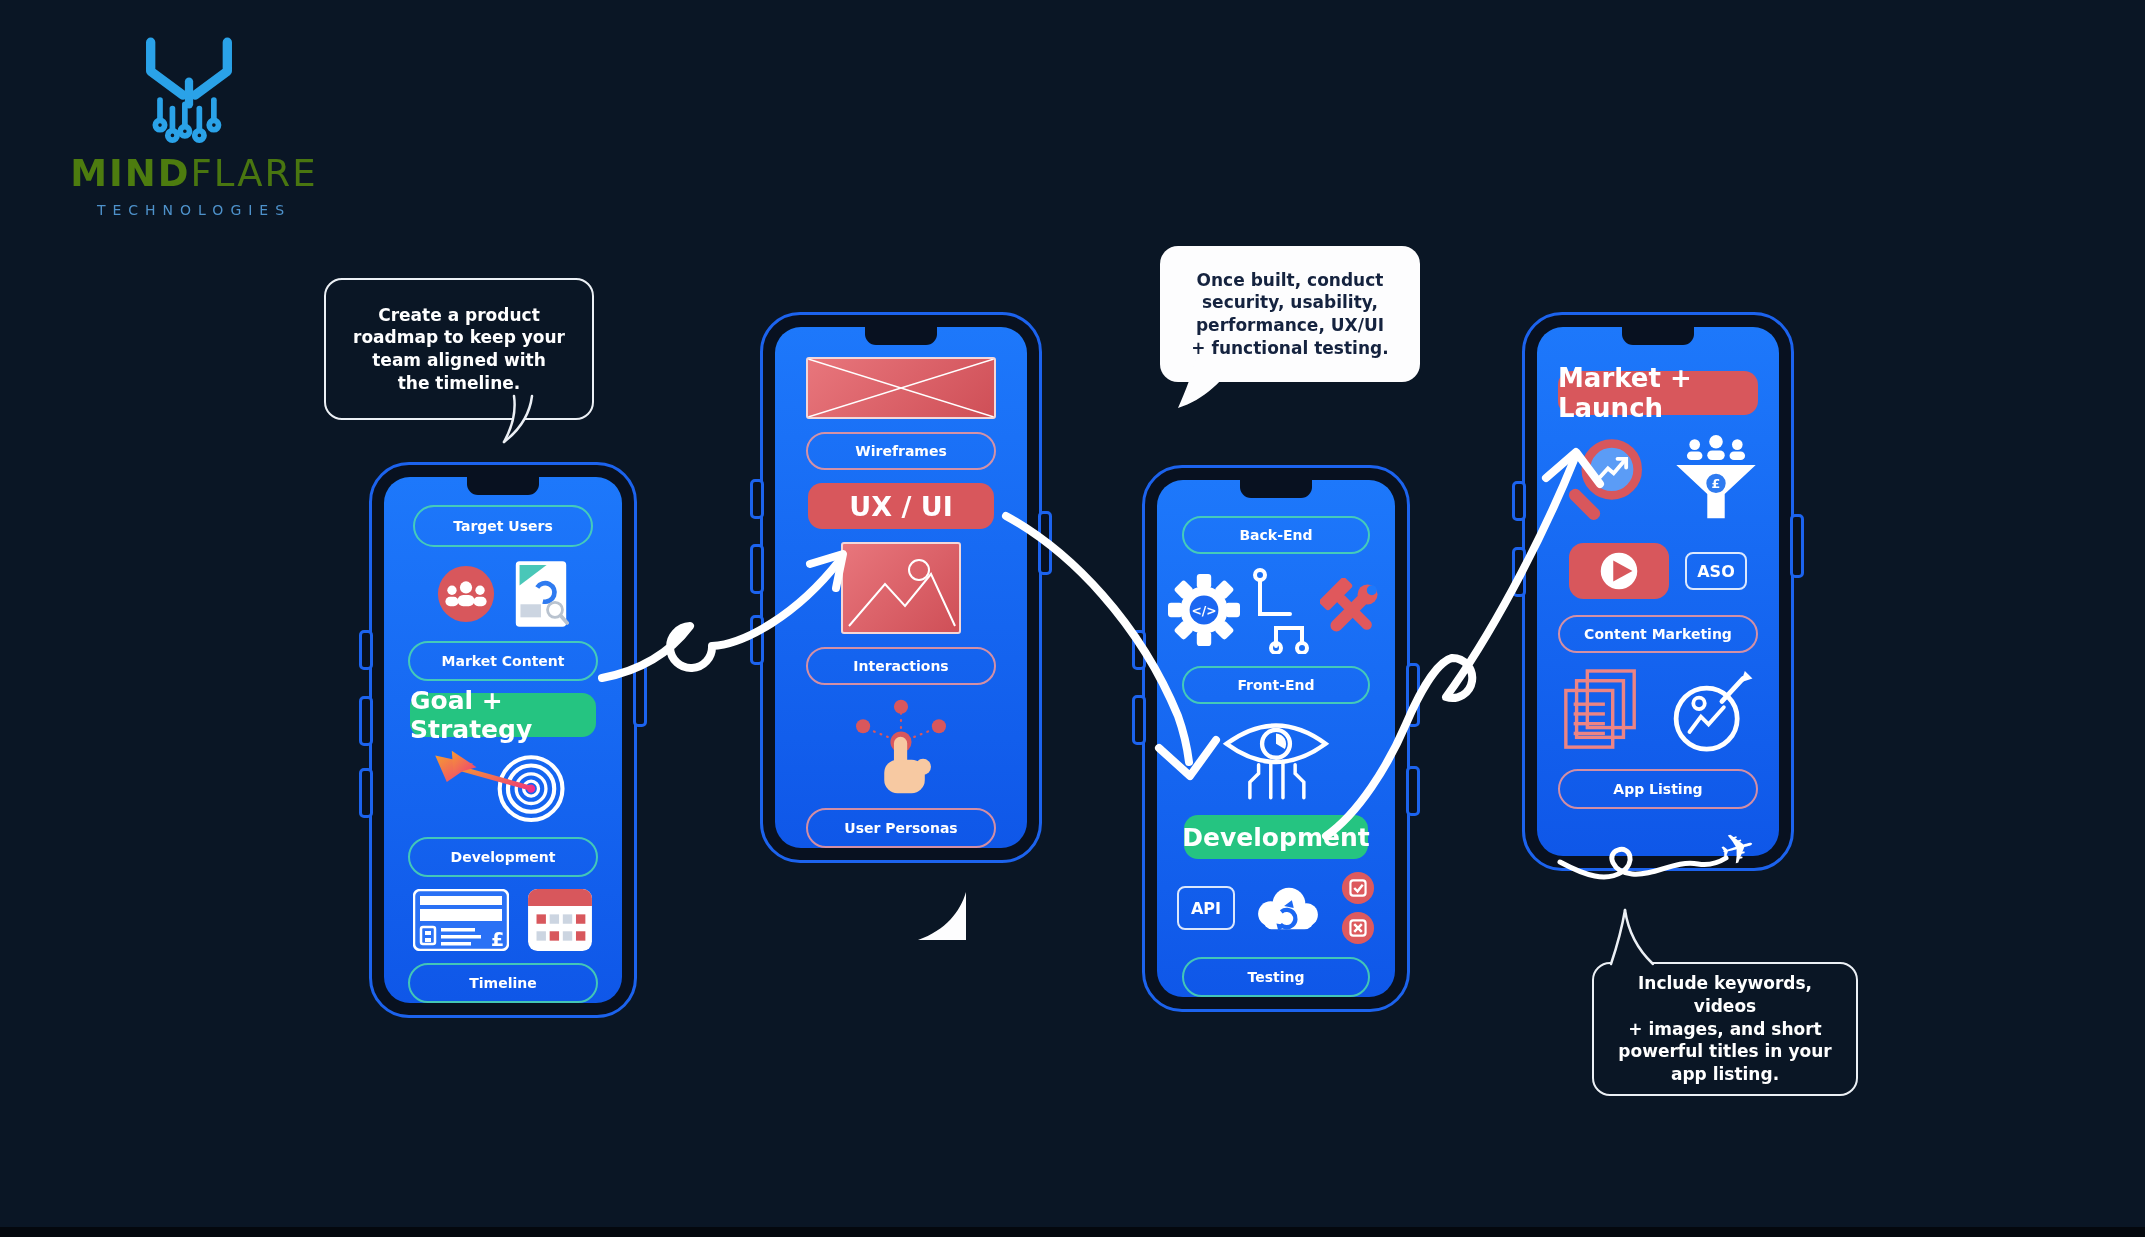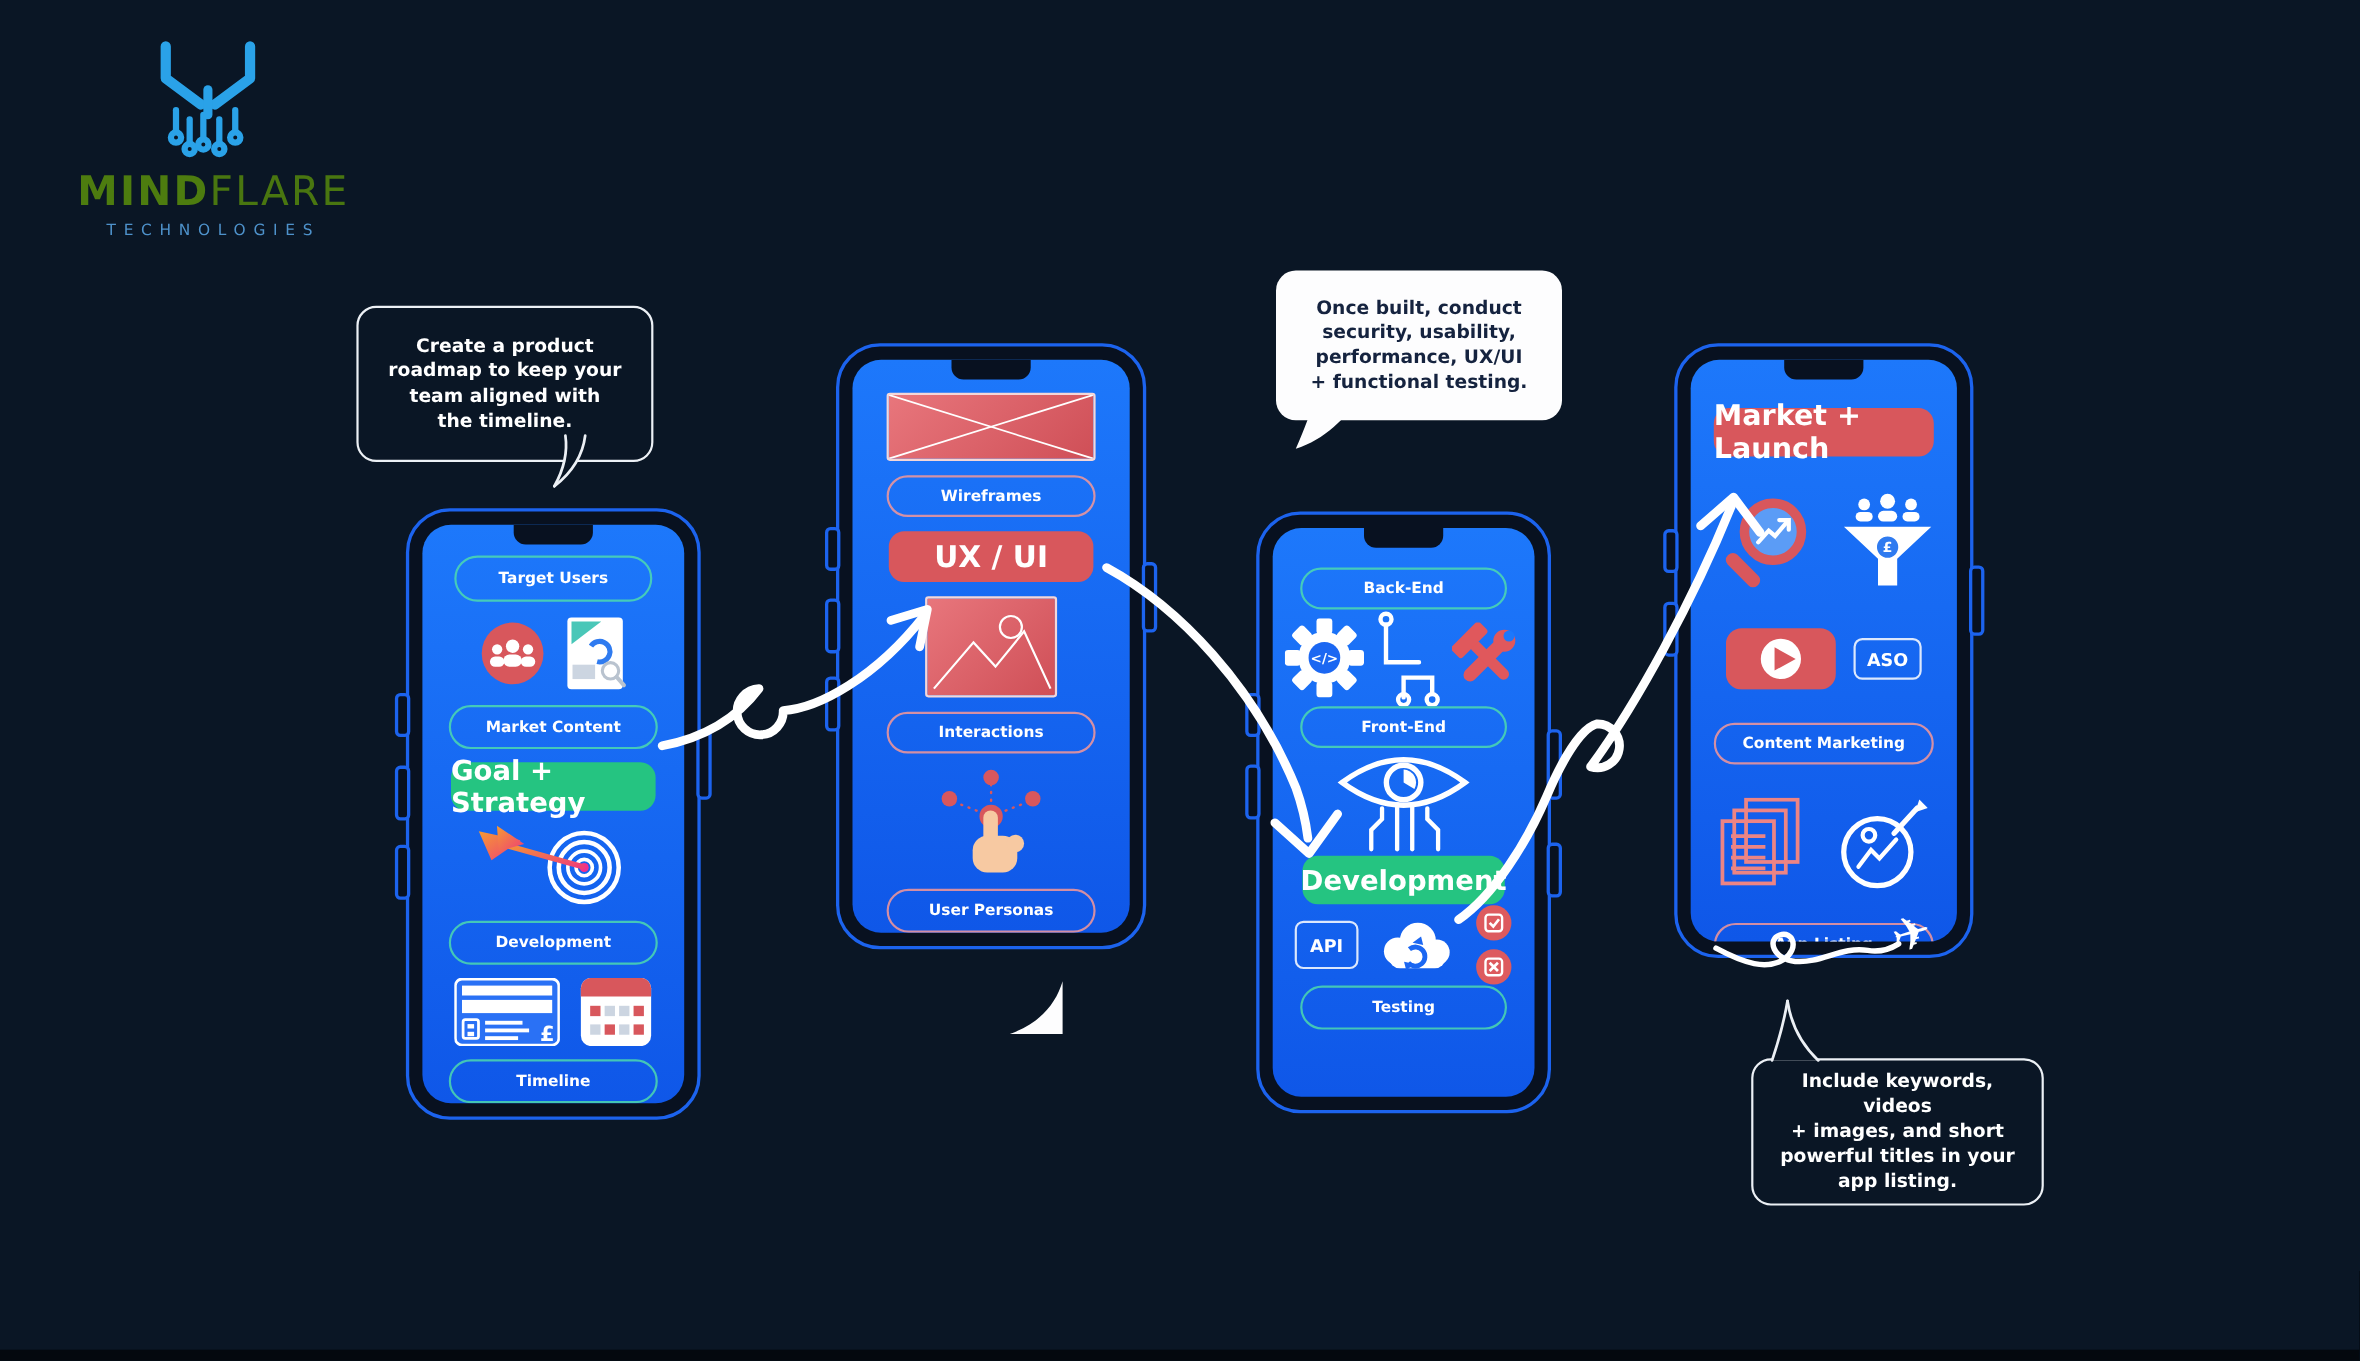--- a/index.html
+++ b/index.html
@@ -49,22 +49,22 @@
   .solid {
     border-radius:14px; display:flex; align-items:center; justify-content:center;
     font-weight:700; font-size:25px; color:#fff; flex:none;
   }
   .solid.green { background:#25c481; }
   .solid.red { background:#d8575c; }
   .row { display:flex; align-items:center; justify-content:center; gap:18px; flex:none; }
 
   .p1 .screen { padding-top:28px; gap:12px; }
   .p2 .screen { padding-top:30px; gap:13px; }
-  .p3 .screen { padding-top:36px; }
-  .p4 .screen { padding-top:44px; gap:30px; }
+  .p3 .screen { padding-top:36px; gap:12px; }
+  .p4 .screen { padding-top:44px; gap:16px; }
 
   .wirebox {
     width:186px; height:58px; flex:none; border:2px solid #f4d7d8; border-radius:3px;
     background:linear-gradient(135deg,#e8767c,#cf4f57);
   }
   .imgbox {
     width:116px; height:88px; flex:none; border:2px solid #f4d7d8; border-radius:3px;
     background:linear-gradient(135deg,#e8767c,#cf4f57);
   }
 

